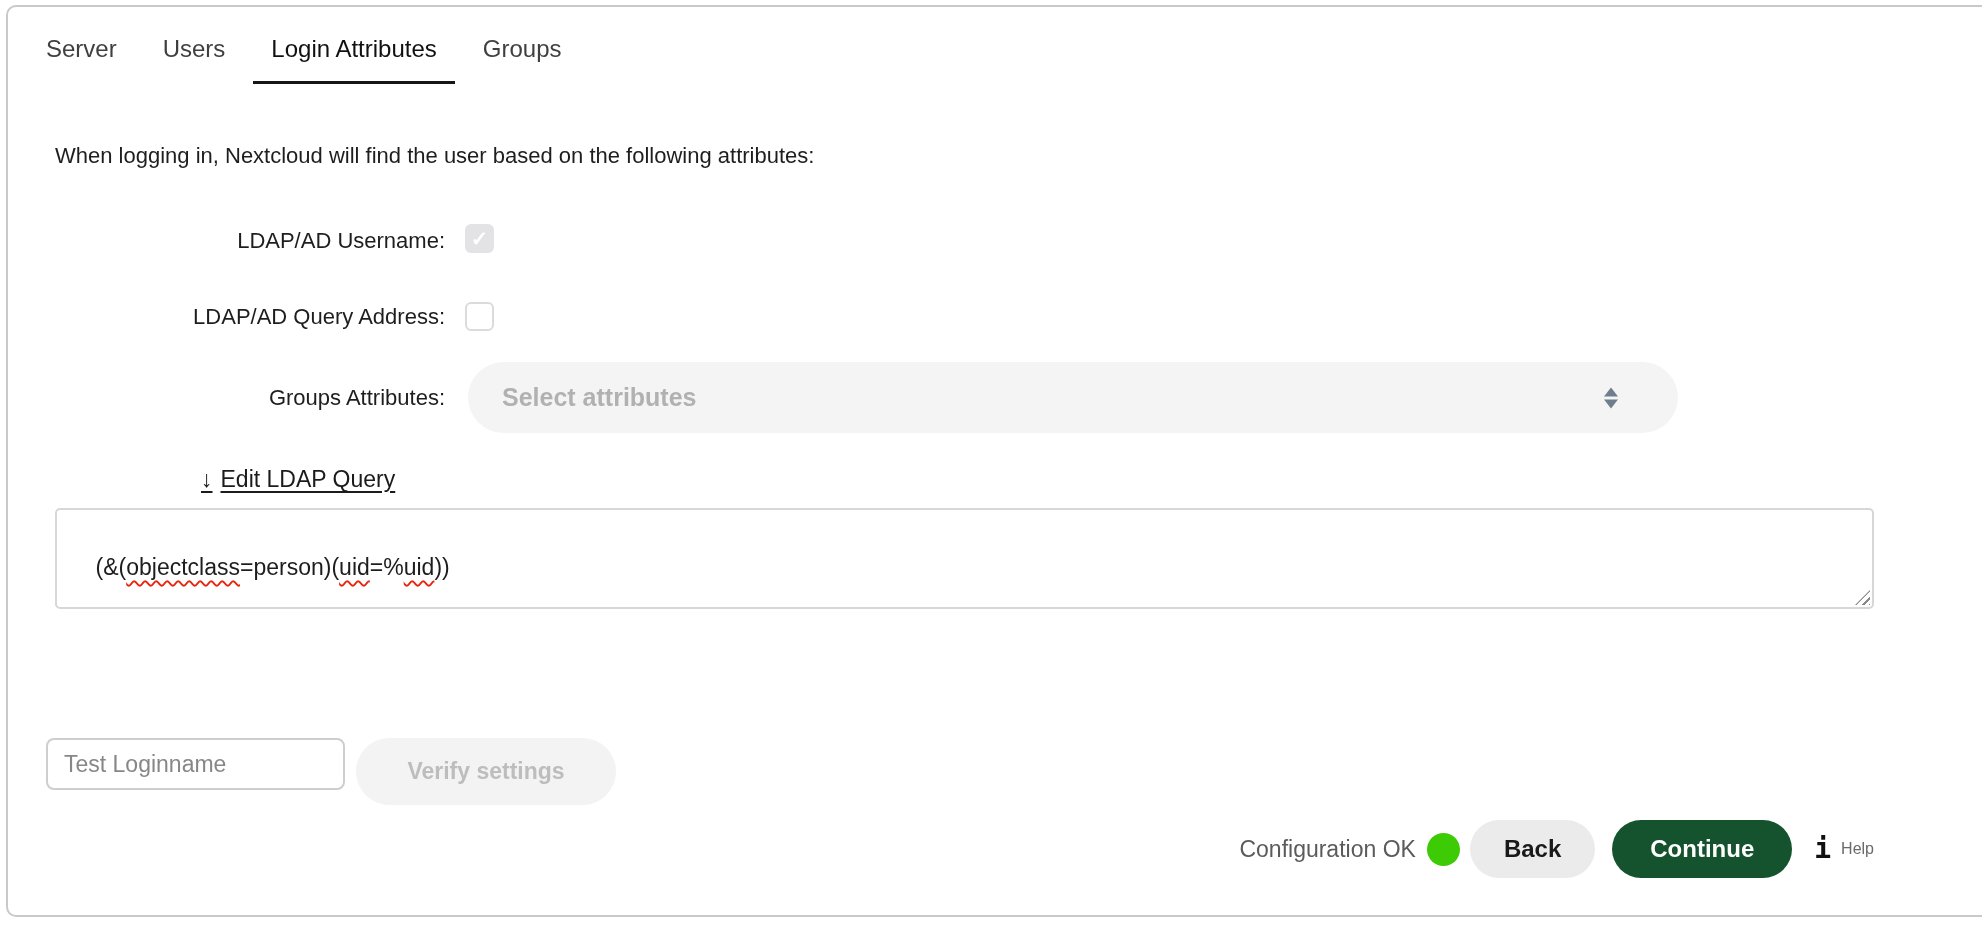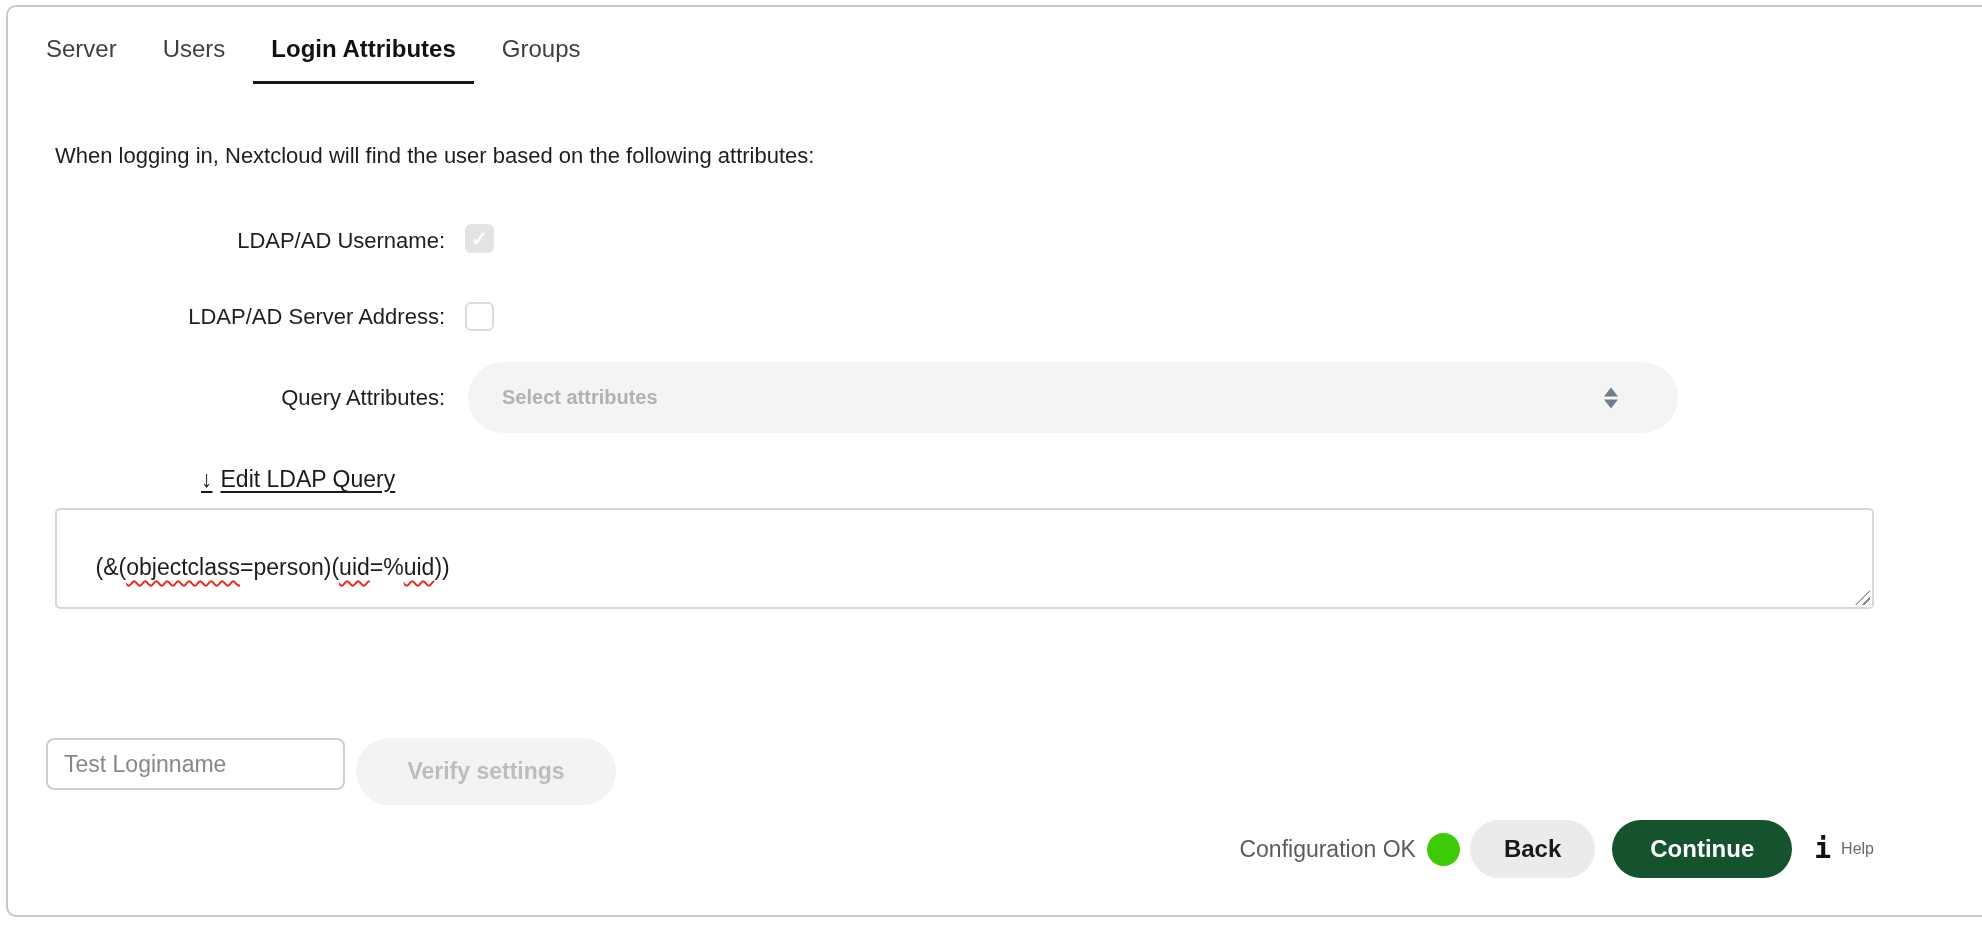--- a/index.html
+++ b/index.html
@@ -6,42 +6,42 @@
   html,body { width:1982px; height:934px; background:#ffffff; overflow:hidden;
               font-family:"Liberation Sans", sans-serif; }
 
   .wizard { position:absolute; left:6px; top:5px; right:-14px; height:912px;
             background:#fff; border:2px solid #c9c9c9; border-radius:10px; }
 
   
   .tabs { position:absolute; left:20px; top:26px; display:flex; gap:10px; }
   .tab { padding:0 18px 16px 18px; font-size:24px; line-height:32px; color:#3f3f3f;
          border-bottom:3.5px solid transparent; cursor:pointer; white-space:nowrap; }
-  .tab.active { color:#111; font-weight:bold; border-bottom-color:#161616; }
+  .tab.active { color:#111; font-weight:normal; border-bottom-color:#161616; }
 
   
   .intro { position:absolute; left:47px; top:136px; font-size:22px; color:#1e1e1e; }
 
   
   .field-label { position:absolute; left:0; width:437px; text-align:right;
                  font-size:22px; line-height:26px; color:#1e1e1e; }
   .lbl-username { top:221px; }
   .lbl-email    { top:297px; }
   .lbl-other    { top:378px; }
 
   .checkbox { position:absolute; left:457px; width:29px; height:29px; border-radius:6px; }
   .checkbox.checked { top:217px; background:#e3e3e6; display:flex; align-items:center;
                       justify-content:center; }
   .checkbox.checked .checkmark { color:#ffffff; font-size:21px; font-weight:bold; line-height:1; }
   .checkbox.unchecked { top:295px; background:#fff; border:2px solid #dbdbdb; }
 
   .attr-select { position:absolute; left:460px; top:355px; width:1210px; height:71px;
                  background:#f4f4f4; border-radius:35.5px; display:flex; align-items:center;
                  cursor:pointer; }
-  .attr-select .placeholder { margin-left:34px; font-size:20px; font-weight:bold; color:#b1b1b1; }
+  .attr-select .placeholder { margin-left:34px; font-size:25px; font-weight:bold; color:#b1b1b1; }
   .sort-icon { position:absolute; right:60px; top:50%; transform:translateY(-50%);
                width:14px; height:21px; }
   .sort-icon .tri-up, .sort-icon .tri-down { position:absolute; left:0; width:0; height:0;
                border-left:7px solid transparent; border-right:7px solid transparent; }
   .sort-icon .tri-up   { top:0;    border-bottom:9px solid #6f7d8c; }
   .sort-icon .tri-down { bottom:0; border-top:9px solid #6f7d8c; }
 
   
   .ldap-link { position:absolute; left:193px; top:459px; font-size:23px; color:#1b1b1b;
                text-decoration:underline; text-underline-offset:4px; cursor:pointer; }
@@ -94,24 +94,24 @@
     <div class="tab">Groups</div>
   </div>
 
   <div class="intro">When logging in, Nextcloud will find the user based on the following attributes:</div>
 
   <div class="field-label lbl-username">LDAP/AD Username:</div>
   <div class="checkbox checked">
     <span class="checkmark">✓</span>
   </div>
 
-  <div class="field-label lbl-email">LDAP/AD Server Address:</div>
+  <div class="field-label lbl-email">LDAP/AD Query Address:</div>
   <div class="checkbox unchecked"></div>
 
-  <div class="field-label lbl-other">Query Attributes:</div>
+  <div class="field-label lbl-other">Groups Attributes:</div>
   <div class="attr-select">
     <span class="placeholder">Select attributes</span>
     <span class="sort-icon">
       <span class="tri-up"></span>
         <span class="tri-down"></span>
     </span>
   </div>
 
   <div class="ldap-link">
     <span class="arrow">↓</span><span>Edit LDAP Query</span>

